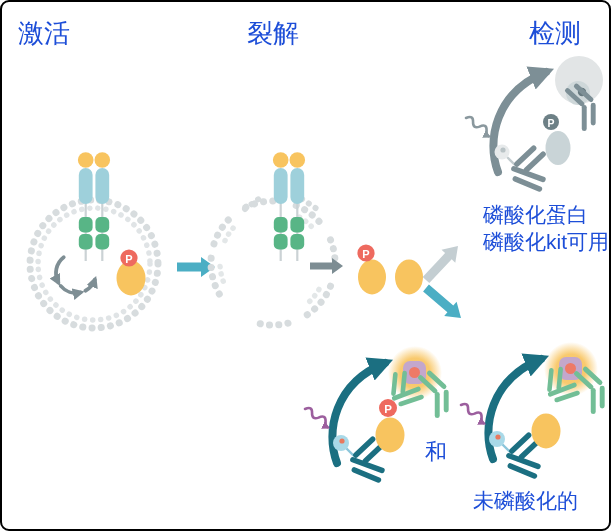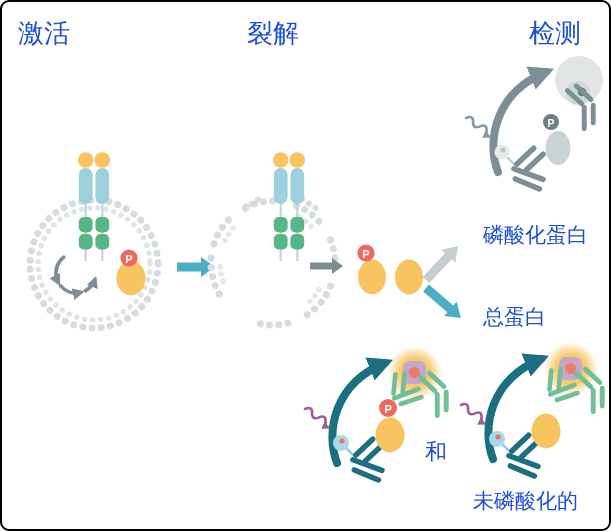--- a/index.html
+++ b/index.html
@@ -216,17 +216,17 @@
           <path d="M10,1 L10,17"></path>
         </g>
         <ellipse cx="89" cy="88" rx="14.5" ry="17.5" fill="#F8C45F"></ellipse>
       </g>
     </svg>
 
   <div class="txt h1" style="left:16px;top:17px;">激活</div>
   <div class="txt h1" style="left:245px;top:17px;">裂解</div>
   <div class="txt h1" style="left:527px;top:17px;">检测</div>
 
-  <div class="txt lbl" style="left:481px;top:201px;margin-top:20px;">磷酸化蛋白</div>
-  <div class="txt lbl" style="left:481px;top:303px;">总蛋白</div>
+  <div class="txt lbl" style="left:481px;top:201px;">磷酸化蛋白</div>
+  <div class="txt lbl" style="left:481px;top:228px;">磷酸化kit可用</div>
   <div class="txt lbl" style="left:423px;top:438px;font-size:22px;">和</div>
   <div class="txt lbl" style="left:471px;top:487px;">未磷酸化的</div>
 </div>
 
 </body></html>

